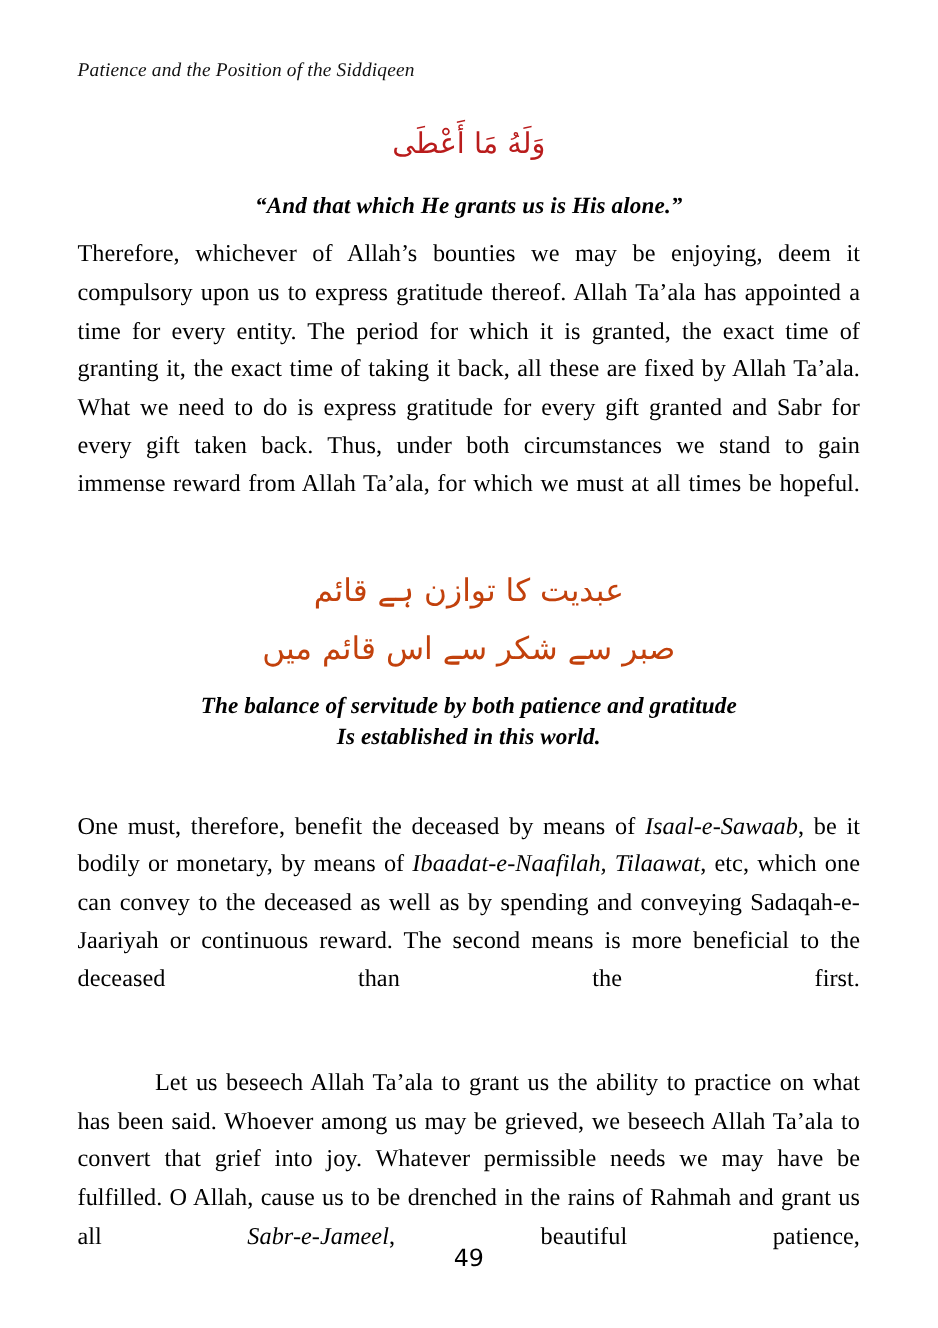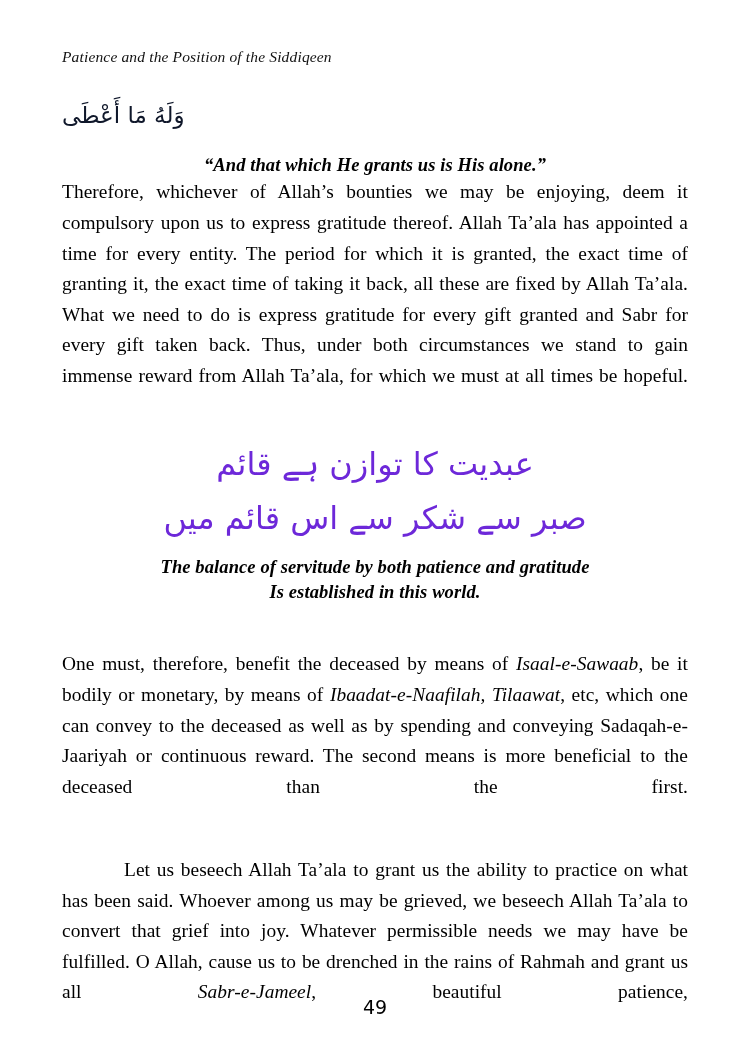--- a/index.html
+++ b/index.html
@@ -37,64 +37,64 @@
   
   .column {
     position: absolute;
     left: 62px;
     top: 96px;
     width: 626px;
   }
 
   
   .arabic-line {
-    text-align: left;
+    text-align: center;
     direction: rtl;
     font-family: "DejaVu Sans", "Liberation Sans", sans-serif;
     font-size: 25px;
     line-height: 1.5;
-    color: #0f172a;
+    color: #b91c1c;
     margin: 0;
   }
 
   .arabic-ayah {
     font-size: 23px;
     padding-top: 2px;
     padding-bottom: 2px;
   }
 
   .urdu-block {
     margin-top: 26px;
   }
 
   .urdu-line {
     text-align: center;
     direction: rtl;
     font-family: "DejaVu Sans", "Liberation Sans", sans-serif;
-    font-size: 32px;
+    font-size: 25px;
     line-height: 1.05;
-    color: #6d28d9;
+    color: #c2410c;
     margin: 0;
     font-weight: 400;
   }
 
   .urdu-line + .urdu-line {
     margin-top: 20px;
   }
 
   
   .translation {
     text-align: center;
     font-family: "Liberation Serif", "DejaVu Serif", serif;
     font-style: italic;
     font-weight: bold;
     font-size: 18.5px;
     line-height: 1.35;
     letter-spacing: 0.1px;
-    margin: 0;
+    margin: 12px;
   }
 
   .translation-quote {
     margin-top: 18px;
   }
 
   .couplet-translation {
     margin-top: 20px;
   }
 

